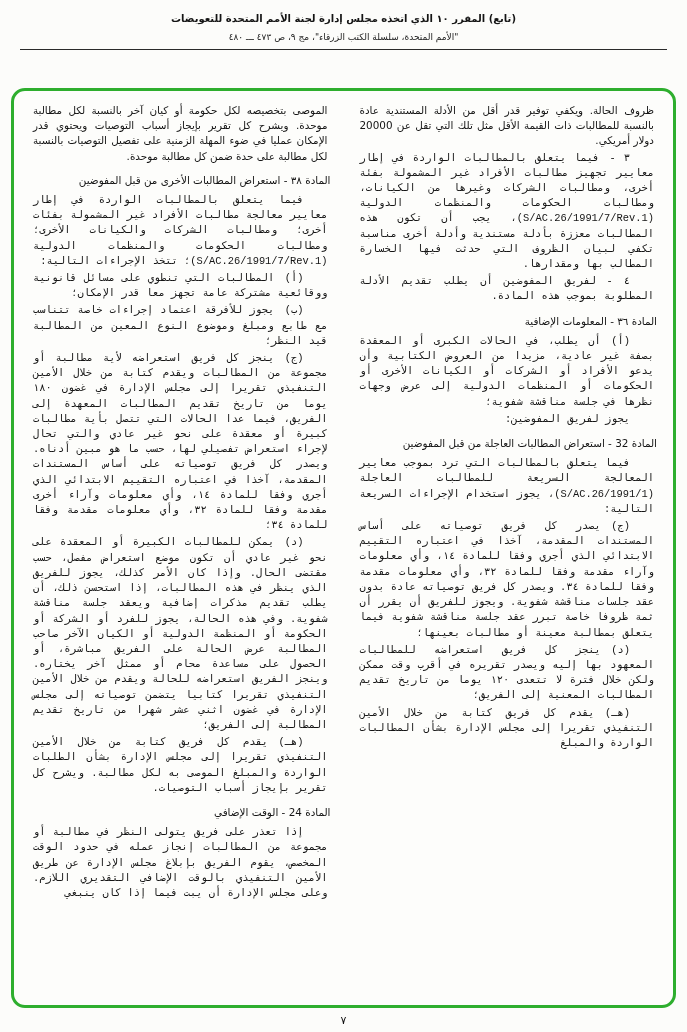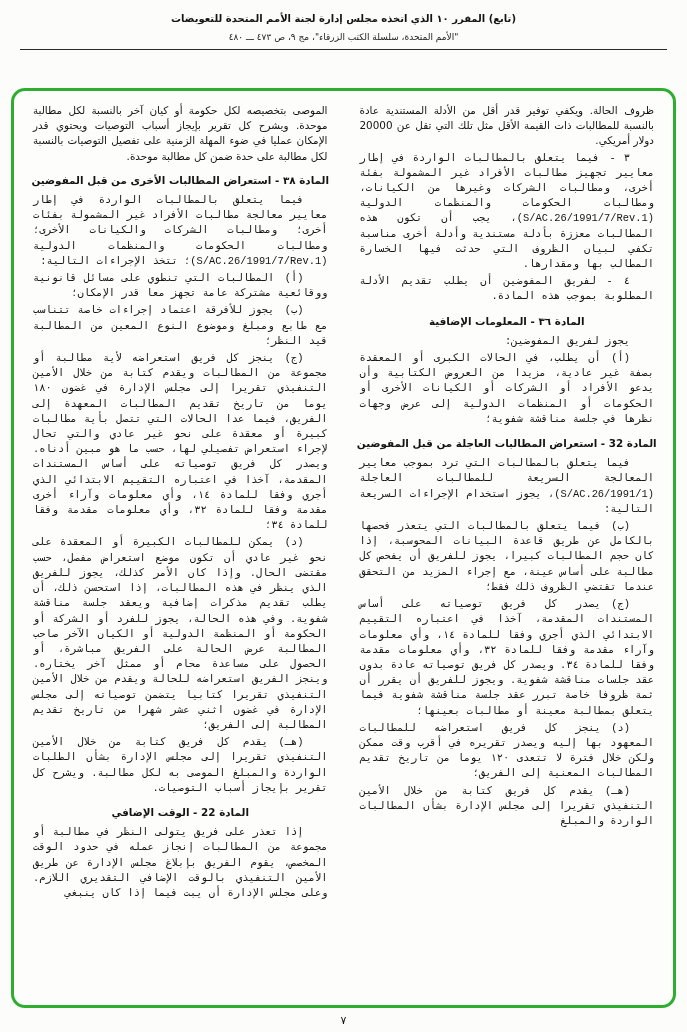--- a/index.html
+++ b/index.html
@@ -35,23 +35,23 @@
   }
   .col {
     flex: 1 1 0;
     direction: rtl;
     text-align: justify;
     font-size: 10.4px;
     line-height: 15.2px;
     overflow: hidden;
   }
   .col .heading {
-    font-weight: bold;
+    font-weight: normal;
     margin: 9px 0 5px;
-    text-align: center;
+    text-align: right;
   }
   .col .paragraph { margin: 0 3px 2px; }
   .col .paragraph.indent { text-indent: 24px; font-family: Liberation Mono, monospace; }
   .page-number {
     position: absolute;
     bottom: 5px; left: 0; right: 0;
     text-align: center;
     font-size: 11px;
     color: #111;
   }
@@ -67,39 +67,38 @@
     <div class="divider"></div>
   </header>
 
   <main class="frame" style="border-color: rgb(46, 174, 46);">
     <div class="columns">
       <div class="col">
           <div class="paragraph">ظروف الحالة. ويكفي توفير قدر أقل من الأدلة المستندية عادة بالنسبة للمطالبات ذات القيمة الأقل مثل تلك التي تقل عن 20000 دولار أمريكي.</div>
           <div class="paragraph indent">٣ - فيما يتعلق بالمطالبات الواردة في إطار معايير تجهيز مطالبات الأفراد غير المشمولة بفئة أخرى، ومطالبات الشركات وغيرها من الكيانات، ومطالبات الحكومات والمنظمات الدولية (S/AC.26/1991/7/Rev.1)، يجب أن تكون هذه المطالبات معززة بأدلة مستندية وأدلة أخرى مناسبة تكفي لبيان الظروف التي حدثت فيها الخسارة المطالب بها ومقدارها.</div>
           <div class="paragraph indent">٤ - لفريق المفوضين أن يطلب تقديم الأدلة المطلوبة بموجب هذه المادة.</div>
           <div class="heading">المادة ٣٦ -  المعلومات الإضافية</div>
+          <div class="paragraph indent">(أ) أن يطلب، في الحالات الكبرى أو المعقدة بصفة غير عادية، مزيدا من العروض الكتابية وأن يدعو الأفراد أو الشركات أو الكيانات الأخرى أو الحكومات أو المنظمات الدولية إلى عرض وجهات نظرها في جلسة مناقشة شفوية؛</div>
           <div class="paragraph indent">يجوز لفريق المفوضين:</div>
-          <div class="paragraph indent">(أ) أن يطلب، في الحالات الكبرى أو المعقدة بصفة غير عادية، مزيدا من العروض الكتابية وأن يدعو الأفراد أو الشركات أو الكيانات الأخرى أو الحكومات أو المنظمات الدولية إلى عرض وجهات نظرها في جلسة مناقشة شفوية؛</div>
           <div class="heading">المادة 32 -  استعراض المطالبات العاجلة من قبل المفوضين</div>
           <div class="paragraph indent">فيما يتعلق بالمطالبات التي ترد بموجب معايير المعالجة السريعة للمطالبات العاجلة (S/AC.26/1991/1)، يجوز استخدام الإجراءات السريعة التالية:</div>
-          <div class="paragraph indent">(ب) فيما يتعلق بالمطالبات التي يتعذر فحصها بالكامل عن طريق قاعدة البيانات المحوسبة، إذا كان حجم المطالبات كبيرا، يجوز للفريق أن يفحص كل مطالبة على أساس عينة، مع إجراء المزيد من التحقق عندما تقتضي الظروف ذلك فقط؛</div>
           <div class="paragraph indent">(ج) يصدر كل فريق توصياته على أساس المستندات المقدمة، آخذا في اعتباره التقييم الابتدائي الذي أجري وفقا للمادة ١٤، وأي معلومات وآراء مقدمة وفقا للمادة ٣٢، وأي معلومات مقدمة وفقا للمادة ٣٤. ويصدر كل فريق توصياته عادة بدون عقد جلسات مناقشة شفوية. ويجوز للفريق أن يقرر أن ثمة ظروفا خاصة تبرر عقد جلسة مناقشة شفوية فيما يتعلق بمطالبة معينة أو مطالبات بعينها؛</div>
           <div class="paragraph indent">(د) ينجز كل فريق استعراضه للمطالبات المعهود بها إليه ويصدر تقريره في أقرب وقت ممكن ولكن خلال فترة لا تتعدى ١٢٠ يوما من تاريخ تقديم المطالبات المعنية إلى الفريق؛</div>
           <div class="paragraph indent">(هـ) يقدم كل فريق كتابة من خلال الأمين التنفيذي تقريرا إلى مجلس الإدارة بشأن المطالبات الواردة والمبلغ</div>
         </div>
       <div class="col">
           <div class="paragraph">الموصى بتخصيصه لكل حكومة أو كيان آخر بالنسبة لكل مطالبة موحدة. ويشرح كل تقرير بإيجاز أسباب التوصيات ويحتوي قدر الإمكان عمليا في ضوء المهلة الزمنية على تفصيل التوصيات بالنسبة لكل مطالبة على حدة ضمن كل مطالبة موحدة.</div>
           <div class="heading">المادة ٣٨ -  استعراض المطالبات الأخرى من قبل المفوضين</div>
           <div class="paragraph indent">فيما يتعلق بالمطالبات الواردة في إطار معايير معالجة مطالبات الأفراد غير المشمولة بفئات أخرى؛ ومطالبات الشركات والكيانات الأخرى؛ ومطالبات الحكومات والمنظمات الدولية (S/AC.26/1991/7/Rev.1)؛ تتخذ الإجراءات التالية:</div>
           <div class="paragraph indent">(أ) المطالبات التي تنطوي على مسائل قانونية ووقائعية مشتركة عامة تجهز معا قدر الإمكان؛</div>
           <div class="paragraph indent">(ب) يجوز للأفرقة اعتماد إجراءات خاصة تتناسب مع طابع ومبلغ وموضوع النوع المعين من المطالبة قيد النظر؛</div>
           <div class="paragraph indent">(ج) ينجز كل فريق استعراضه لأية مطالبة أو مجموعة من المطالبات ويقدم كتابة من خلال الأمين التنفيذي تقريرا إلى مجلس الإدارة في غضون ١٨٠ يوما من تاريخ تقديم المطالبات المعهدة إلى الفريق، فيما عدا الحالات التي تتصل بأية مطالبات كبيرة أو معقدة على نحو غير عادي والتي تحال لإجراء استعراض تفصيلي لها، حسب ما هو مبين أدناه. ويصدر كل فريق توصياته على أساس المستندات المقدمة، آخذا في اعتباره التقييم الابتدائي الذي أجري وفقا للمادة ١٤، وأي معلومات وآراء أخرى مقدمة وفقا للمادة ٣٢، وأي معلومات مقدمة وفقا للمادة ٣٤؛</div>
           <div class="paragraph indent">(د) يمكن للمطالبات الكبيرة أو المعقدة على نحو غير عادي أن تكون موضع استعراض مفصل، حسب مقتضى الحال. وإذا كان الأمر كذلك، يجوز للفريق الذي ينظر في هذه المطالبات، إذا استحسن ذلك، أن يطلب تقديم مذكرات إضافية ويعقد جلسة مناقشة شفوية. وفي هذه الحالة، يجوز للفرد أو الشركة أو الحكومة أو المنظمة الدولية أو الكيان الآخر صاحب المطالبة عرض الحالة على الفريق مباشرة، أو الحصول على مساعدة محام أو ممثل آخر يختاره. وينجز الفريق استعراضه للحالة ويقدم من خلال الأمين التنفيذي تقريرا كتابيا يتضمن توصياته إلى مجلس الإدارة في غضون اثني عشر شهرا من تاريخ تقديم المطالبة إلى الفريق؛</div>
           <div class="paragraph indent">(هـ) يقدم كل فريق كتابة من خلال الأمين التنفيذي تقريرا إلى مجلس الإدارة بشأن الطلبات الواردة والمبلغ الموصى به لكل مطالبة. ويشرح كل تقرير بإيجاز أسباب التوصيات.</div>
-          <div class="heading">المادة 22 -  الوقت الإضافي</div>
+          <div class="heading">المادة 24 -  الوقت الإضافي</div>
           <div class="paragraph indent">إذا تعذر على فريق يتولى النظر في مطالبة أو مجموعة من المطالبات إنجاز عمله في حدود الوقت المخصص، يقوم الفريق بإبلاغ مجلس الإدارة عن طريق الأمين التنفيذي بالوقت الإضافي التقديري اللازم. وعلى مجلس الإدارة أن يبت فيما إذا كان ينبغي</div>
         </div>
     </div>
   </main>
 
   <div class="page-number">٧</div>
 
 </div>
 
 </body></html>

